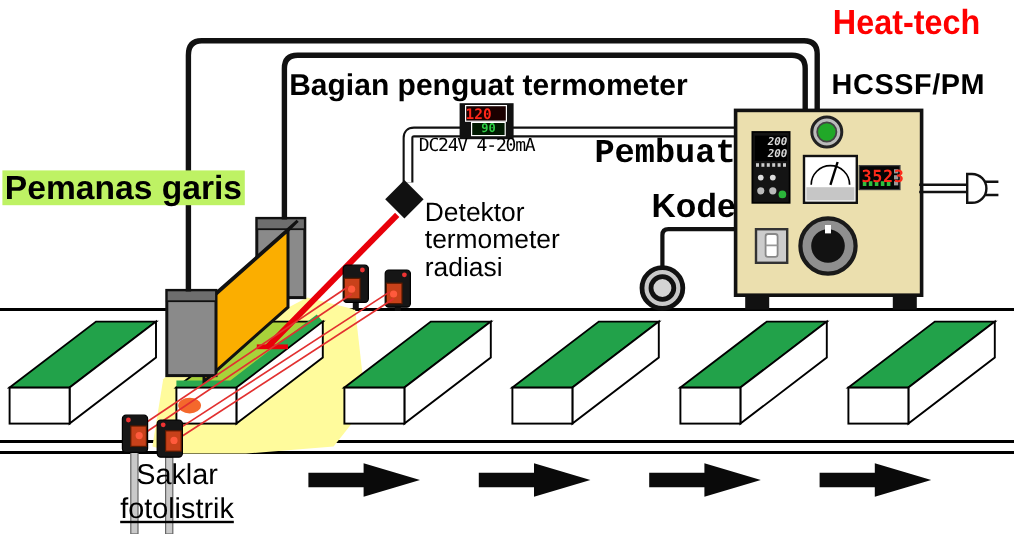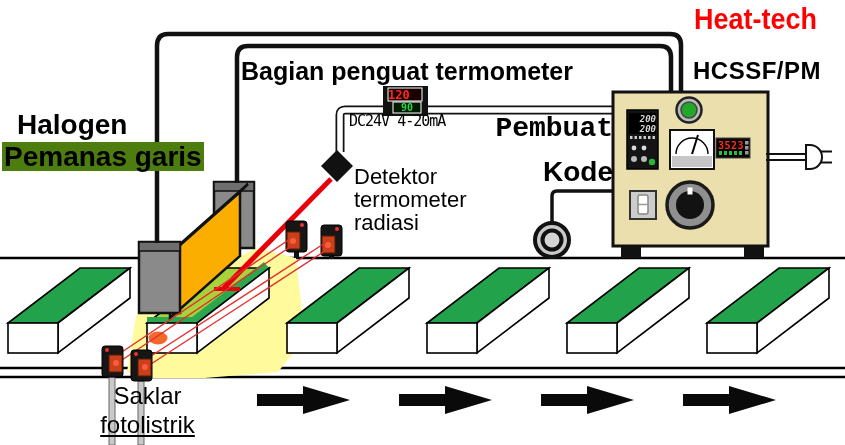--- a/index.html
+++ b/index.html
@@ -5,35 +5,35 @@
   html,body{margin:0;padding:0;background:#fff;}
   #stage{position:relative;width:845px;height:445px;background:#fff;overflow:hidden;
          font-family:"Liberation Sans",sans-serif;border-radius:21px;}
   #stage svg{position:absolute;left:0;top:0;}
   .lbl{position:absolute;color:#000;white-space:nowrap;line-height:1.05;}
   #brand-label{left:694px;top:4px;font-size:29px;font-weight:800;color:#FF0000;
                transform:scaleX(0.93);transform-origin:left top;}
   #model-label{left:693px;top:58px;font-size:24px;font-weight:700;letter-spacing:.5px;}
   #amplifier-label{left:241px;top:58px;font-size:25px;font-weight:700;}
   #halogen-label-1{left:17px;top:110px;font-size:28px;font-weight:700;}
-  #halogen-label-2{left:2px;top:142px;font-size:28px;font-weight:700;background:#4d7c0f;padding:0 2px;}
+  #halogen-label-2{left:2px;top:142px;font-size:28px;font-weight:700;background:#bef264;padding:0 2px;}
   .putar{left:430px;width:183px;text-align:right;font-size:28px;font-weight:800;}
   #encoder-label-1{top:103px;} #encoder-label-2{top:114px;font-family:Liberation Mono, monospace;} #encoder-label-3{top:157px;}
   #signal-spec-label{left:349px;top:114px;font-size:15px;font-family:"DejaVu Sans Mono",monospace;
                      letter-spacing:-1px;}
   .det{left:354px;font-size:22px;font-weight:400;}
   #detector-label-1{top:165px;} #detector-label-2{top:188px;} #detector-label-3{top:211px;}
   .sak{left:60px;width:175px;text-align:center;font-size:24px;font-weight:400;}
   #photoswitch-label-1{top:383px;} #photoswitch-label-2{top:412px;text-decoration:underline;}
   .seg{position:absolute;font-family:"DejaVu Sans Mono",monospace;font-weight:700;text-align:center;}
   #amp-display-top{left:388px;top:88px;width:16px;font-size:12px;color:#FF2619;}
   #amp-display-bottom{left:393px;top:102px;width:28px;font-size:10px;color:#2FD046;}
   #controller-row1{left:630px;top:114px;width:26px;font-size:9px;font-style:italic;color:#D9D9D9;text-align:right;}
   #controller-row2{left:630px;top:124px;width:26px;font-size:9px;font-style:italic;color:#D9D9D9;text-align:right;}
-  #panel-meter-digits{left:718px;top:140px;width:38px;font-size:10px;color:#FF2A1A;letter-spacing:.5px;text-align:left;}
+  #panel-meter-digits{left:718px;top:140px;width:38px;font-size:14px;color:#FF2A1A;letter-spacing:.5px;text-align:left;}
 </style>
 </head>
 <body>
 
 <div id="stage">
 
 <svg width="845" height="445" viewBox="0 0 845 445">
 
   <g>
     <line x1="0" y1="258" x2="845" y2="258" stroke="#000" stroke-width="2.5"></line>
@@ -225,21 +225,20 @@
     <polygon points="257,394 303,394 303,386 350,400 303,414 303,406 257,406"></polygon>
     <polygon points="399,394 445,394 445,386 492,400 445,414 445,406 399,406"></polygon>
     <polygon points="541,394 587,394 587,386 634,400 587,414 587,406 541,406"></polygon>
     <polygon points="683,394 729,394 729,386 776,400 729,414 729,406 683,406"></polygon>
   </g>
 </svg>
 
 <div class="lbl" id="brand-label">Heat-tech</div>
 <div class="lbl" id="model-label">HCSSF/PM</div>
 <div class="lbl" id="amplifier-label">Bagian penguat termometer</div>
-<div class="lbl" id="halogen-label-1">Halogen</div>
 <div class="lbl" id="halogen-label-2">Pemanas garis</div>
 <div class="lbl putar" id="encoder-label-2">Pembuat</div>
 <div class="lbl putar" id="encoder-label-3">Kode</div>
 <div class="lbl" id="signal-spec-label">DC24V 4-20mA</div>
 <div class="lbl det" id="detector-label-1">Detektor</div>
 <div class="lbl det" id="detector-label-2">termometer</div>
 <div class="lbl det" id="detector-label-3">radiasi</div>
 <div class="lbl sak" id="photoswitch-label-1">Saklar</div>
 <div class="lbl sak" id="photoswitch-label-2">fotolistrik</div>
 

